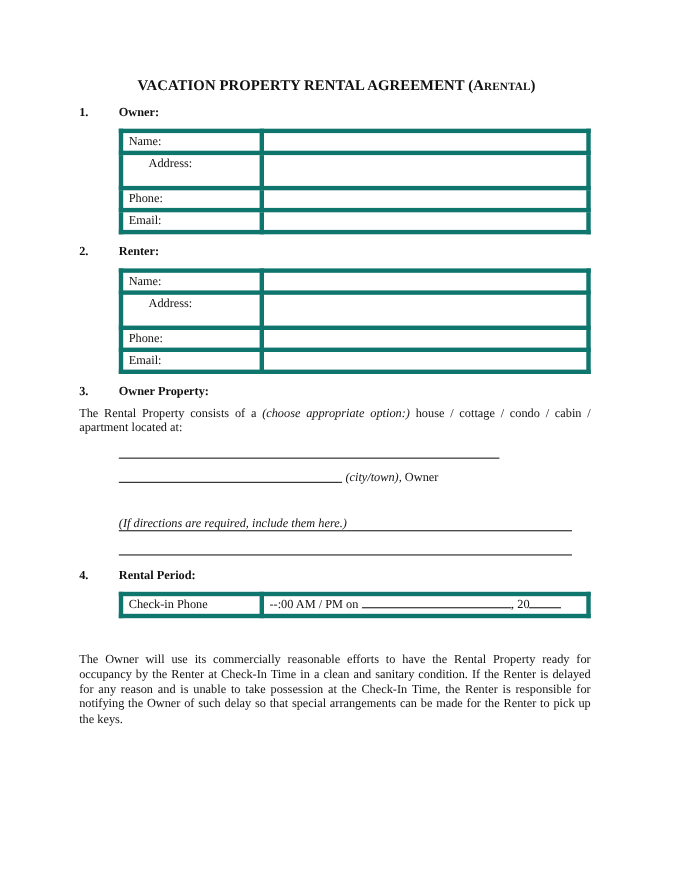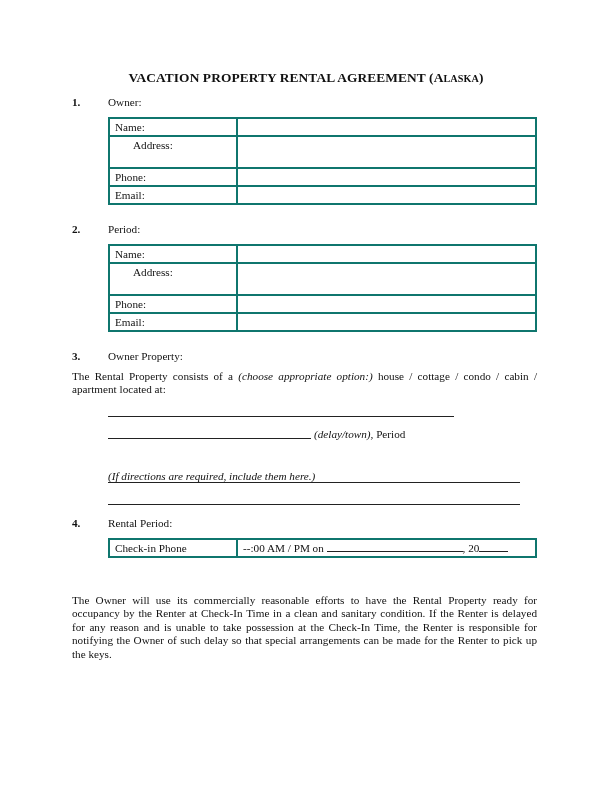--- a/index.html
+++ b/index.html
@@ -28,33 +28,33 @@
     }
     .title .sc-big { font-size: 13.4px; }
     .title .sc-small { font-size: 10.2px; }
     .section-num {
       left: 72px;
       font-weight: bold;
       font-size: 11.2px;
     }
     .section-title {
       left: 108px;
-      font-weight: normal;
+      font-weight: bold;
       font-size: 11.2px;
     }
     table.form {
       position: absolute;
       left: 108px;
       width: 429px;
       border-collapse: collapse;
       table-layout: fixed;
       font-size: 11.2px;
     }
     table.form td {
-      border: 2px solid #0f766e;
+      border: 4px solid #0f766e;
       padding: 0 0 0 5px;
       vertical-align: top;
       height: 16px;
       line-height: 16px;
       box-sizing: border-box;
     }
     table.form col.c1 { width: 128px; }
     table.form td.tall { height: 32px; padding-left: 23px; }
     .para {
       left: 72px;
@@ -74,21 +74,21 @@
       display: inline-block;
       border-bottom: 1px solid #222222;
       height: 10px;
       vertical-align: baseline;
     }
   </style>
 </head>
 <body>
 
 <div class="abs title">
-  <span>VACATION PROPERTY RENTAL AGREEMENT (</span><span class="sc-big">A</span><span class="sc-small">LASKA</span><span>)</span>
+  <span>VACATION PROPERTY RENTAL AGREEMENT (</span><span class="sc-big">A</span><span class="sc-small">RENTAL</span><span>)</span>
 </div>
 
 <div class="abs section-num" style="top:96px;">1.</div>
 <div class="abs section-title" style="top:96px;">Owner:</div>
 
 <table class="form" style="top:117px;">
   <colgroup>
       <col class="c1">
       <col>
     </colgroup>
@@ -106,21 +106,21 @@
     <td></td>
   </tr>
   <tr>
     <td>Email:</td>
     <td></td>
   </tr>
 </tbody>
   </table>
 
 <div class="abs section-num" style="top:223px;">2.</div>
-<div class="abs section-title" style="top:223px;">Period:</div>
+<div class="abs section-title" style="top:223px;">Renter:</div>
 
 <table class="form" style="top:244px;">
   <colgroup>
       <col class="c1">
       <col>
     </colgroup>
   <tbody>
       <tr>
     <td>Name:</td>
     <td></td>
@@ -144,21 +144,21 @@
 <div class="abs section-title" style="top:350px;">Owner Property:</div>
 
 <div class="abs para" style="top:370px;">
   <span>The Rental Property consists of a </span><i>(choose appropriate option:)</i><span> house / cottage / condo / cabin / apartment located at:</span>
 </div>
 
 <div class="line" style="left:108px; top:416px; width:346px;"></div>
 
 <div class="line" style="left:108px; top:438px; width:203px;"></div>
 <div class="abs" style="left:314px; top:428px;">
-  <span class="italic">(delay/town),</span><span> Period</span>
+  <span class="italic">(city/town),</span><span> Owner</span>
 </div>
 
 <div class="abs italic" style="left:108px; top:450px;margin-top:20px;">(If directions are required, include them here.)</div>
 
 <div class="line" style="left:108px; top:482px; width:412px;"></div>
 <div class="line" style="left:108px; top:504px; width:412px;"></div>
 
 <div class="abs section-num" style="top:517px;">4.</div>
 <div class="abs section-title" style="top:517px;">Rental Period:</div>
 

